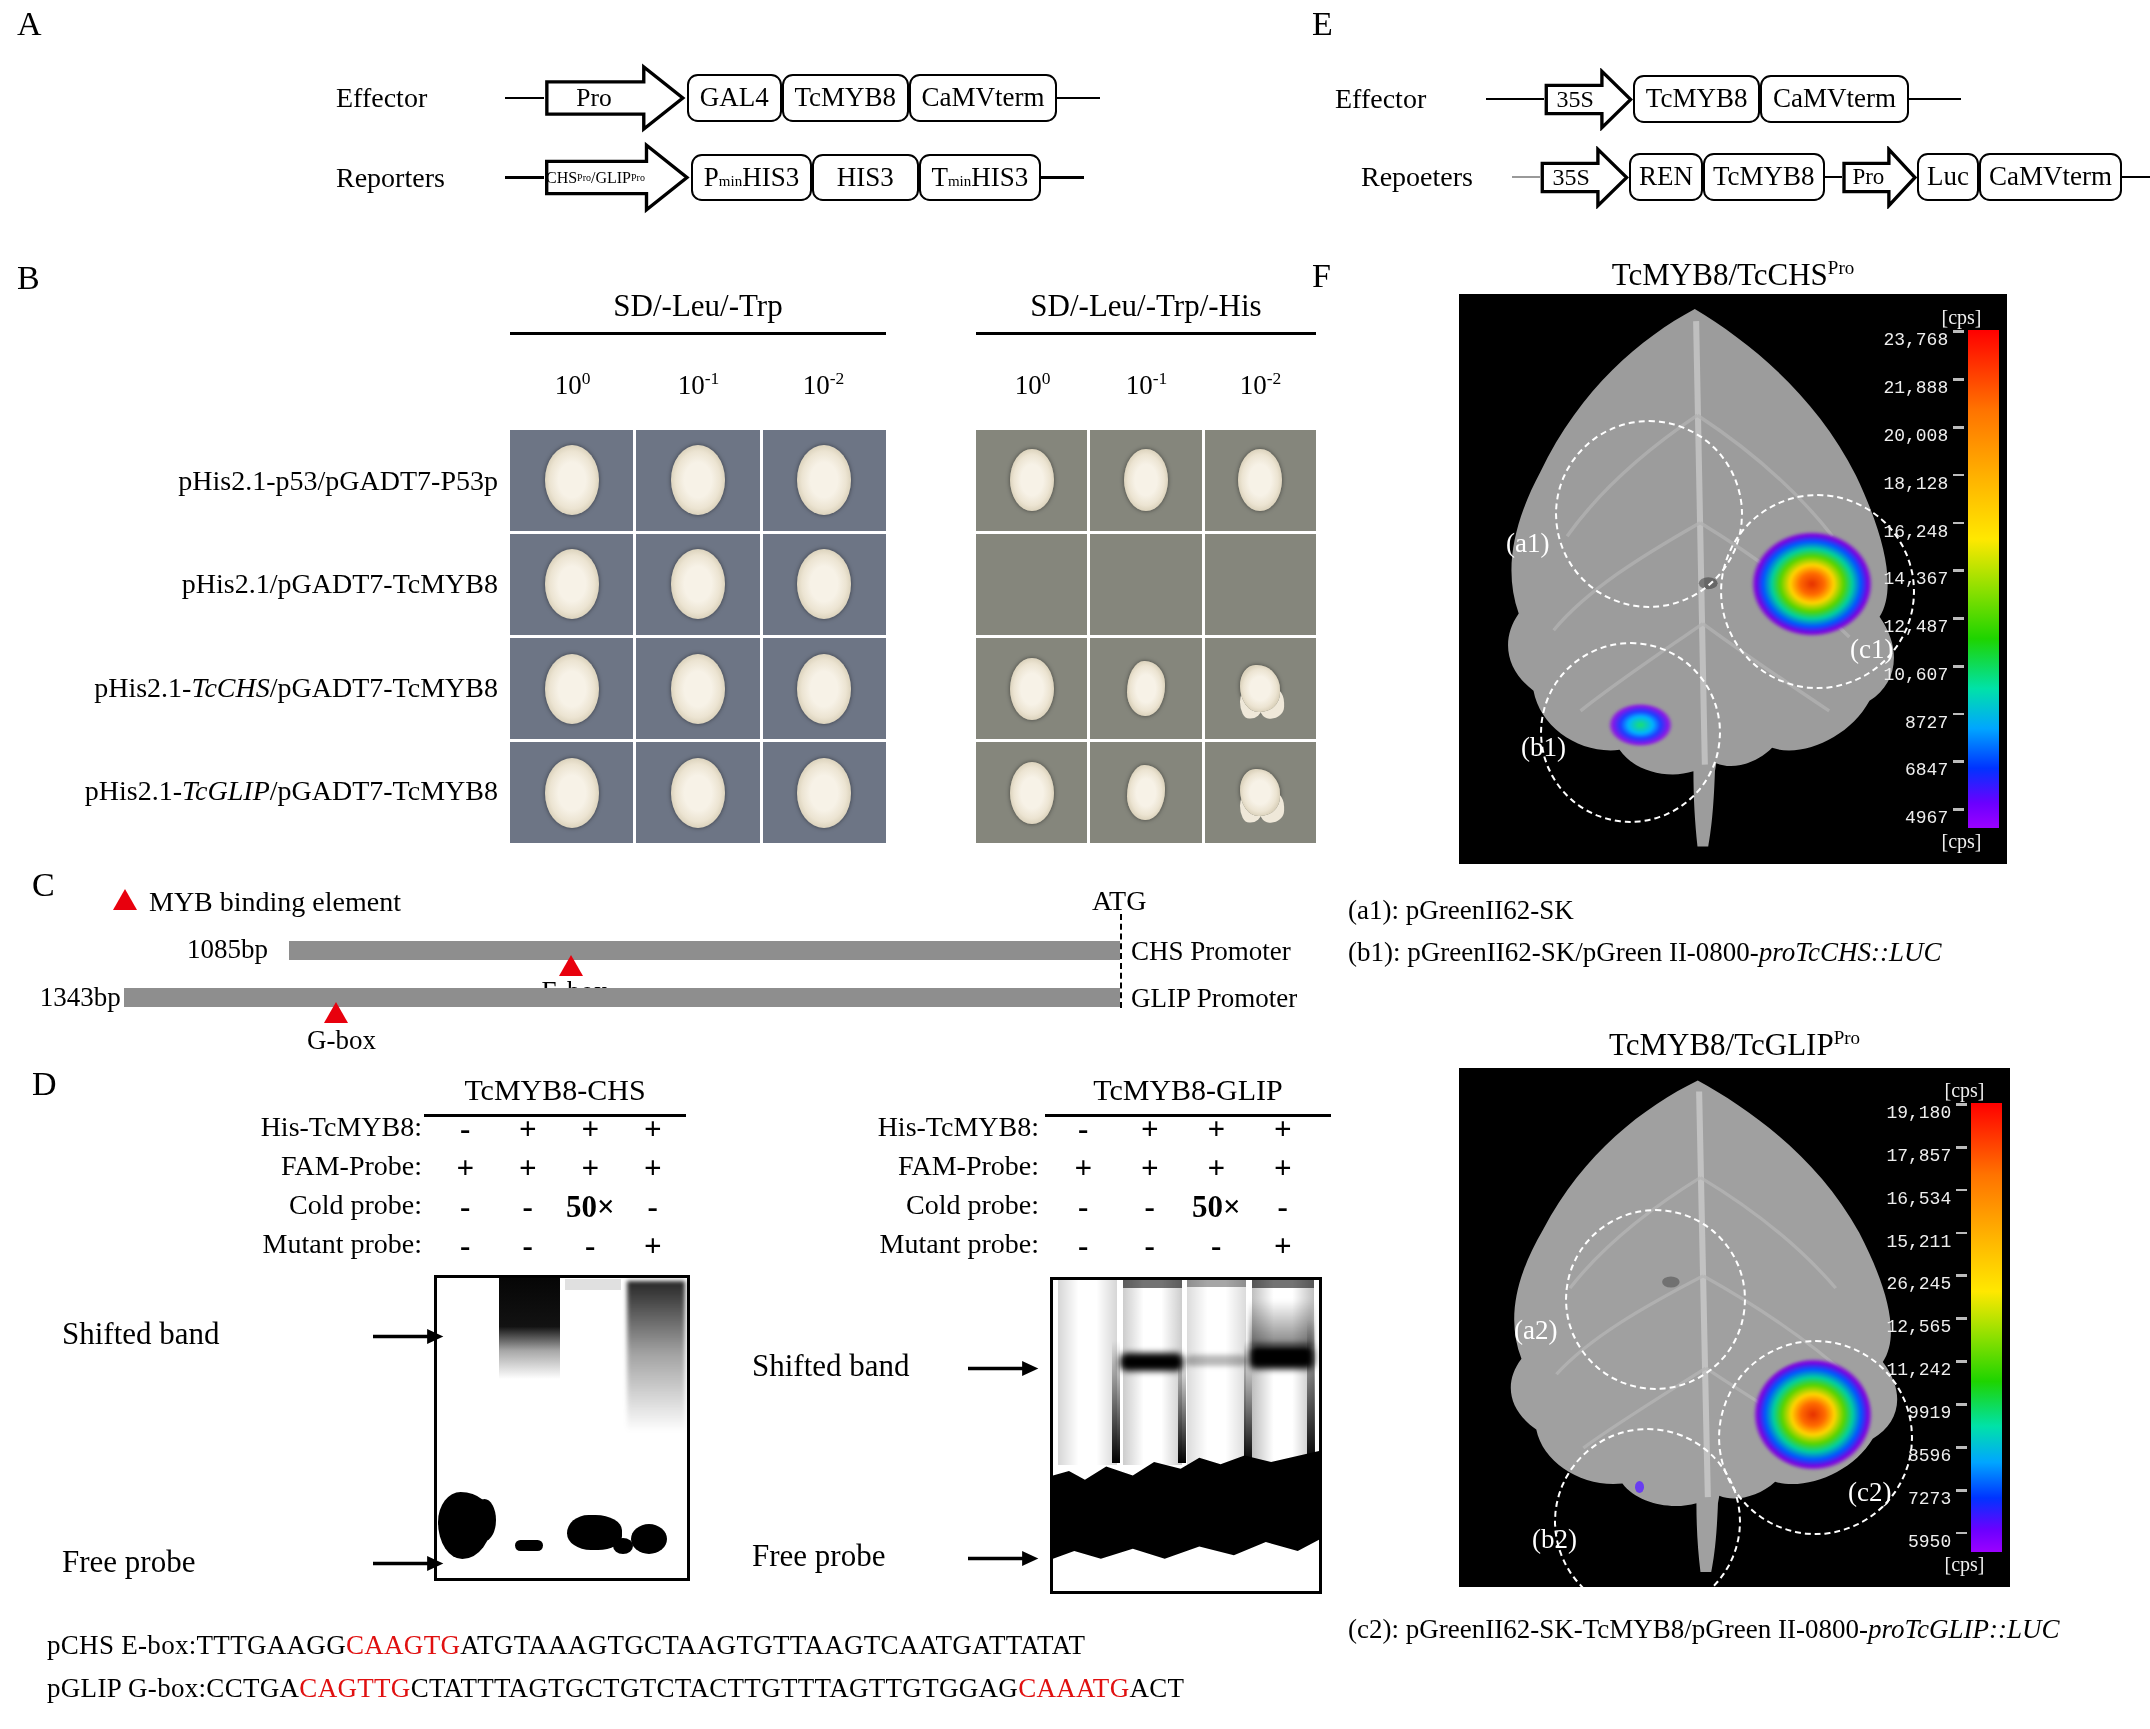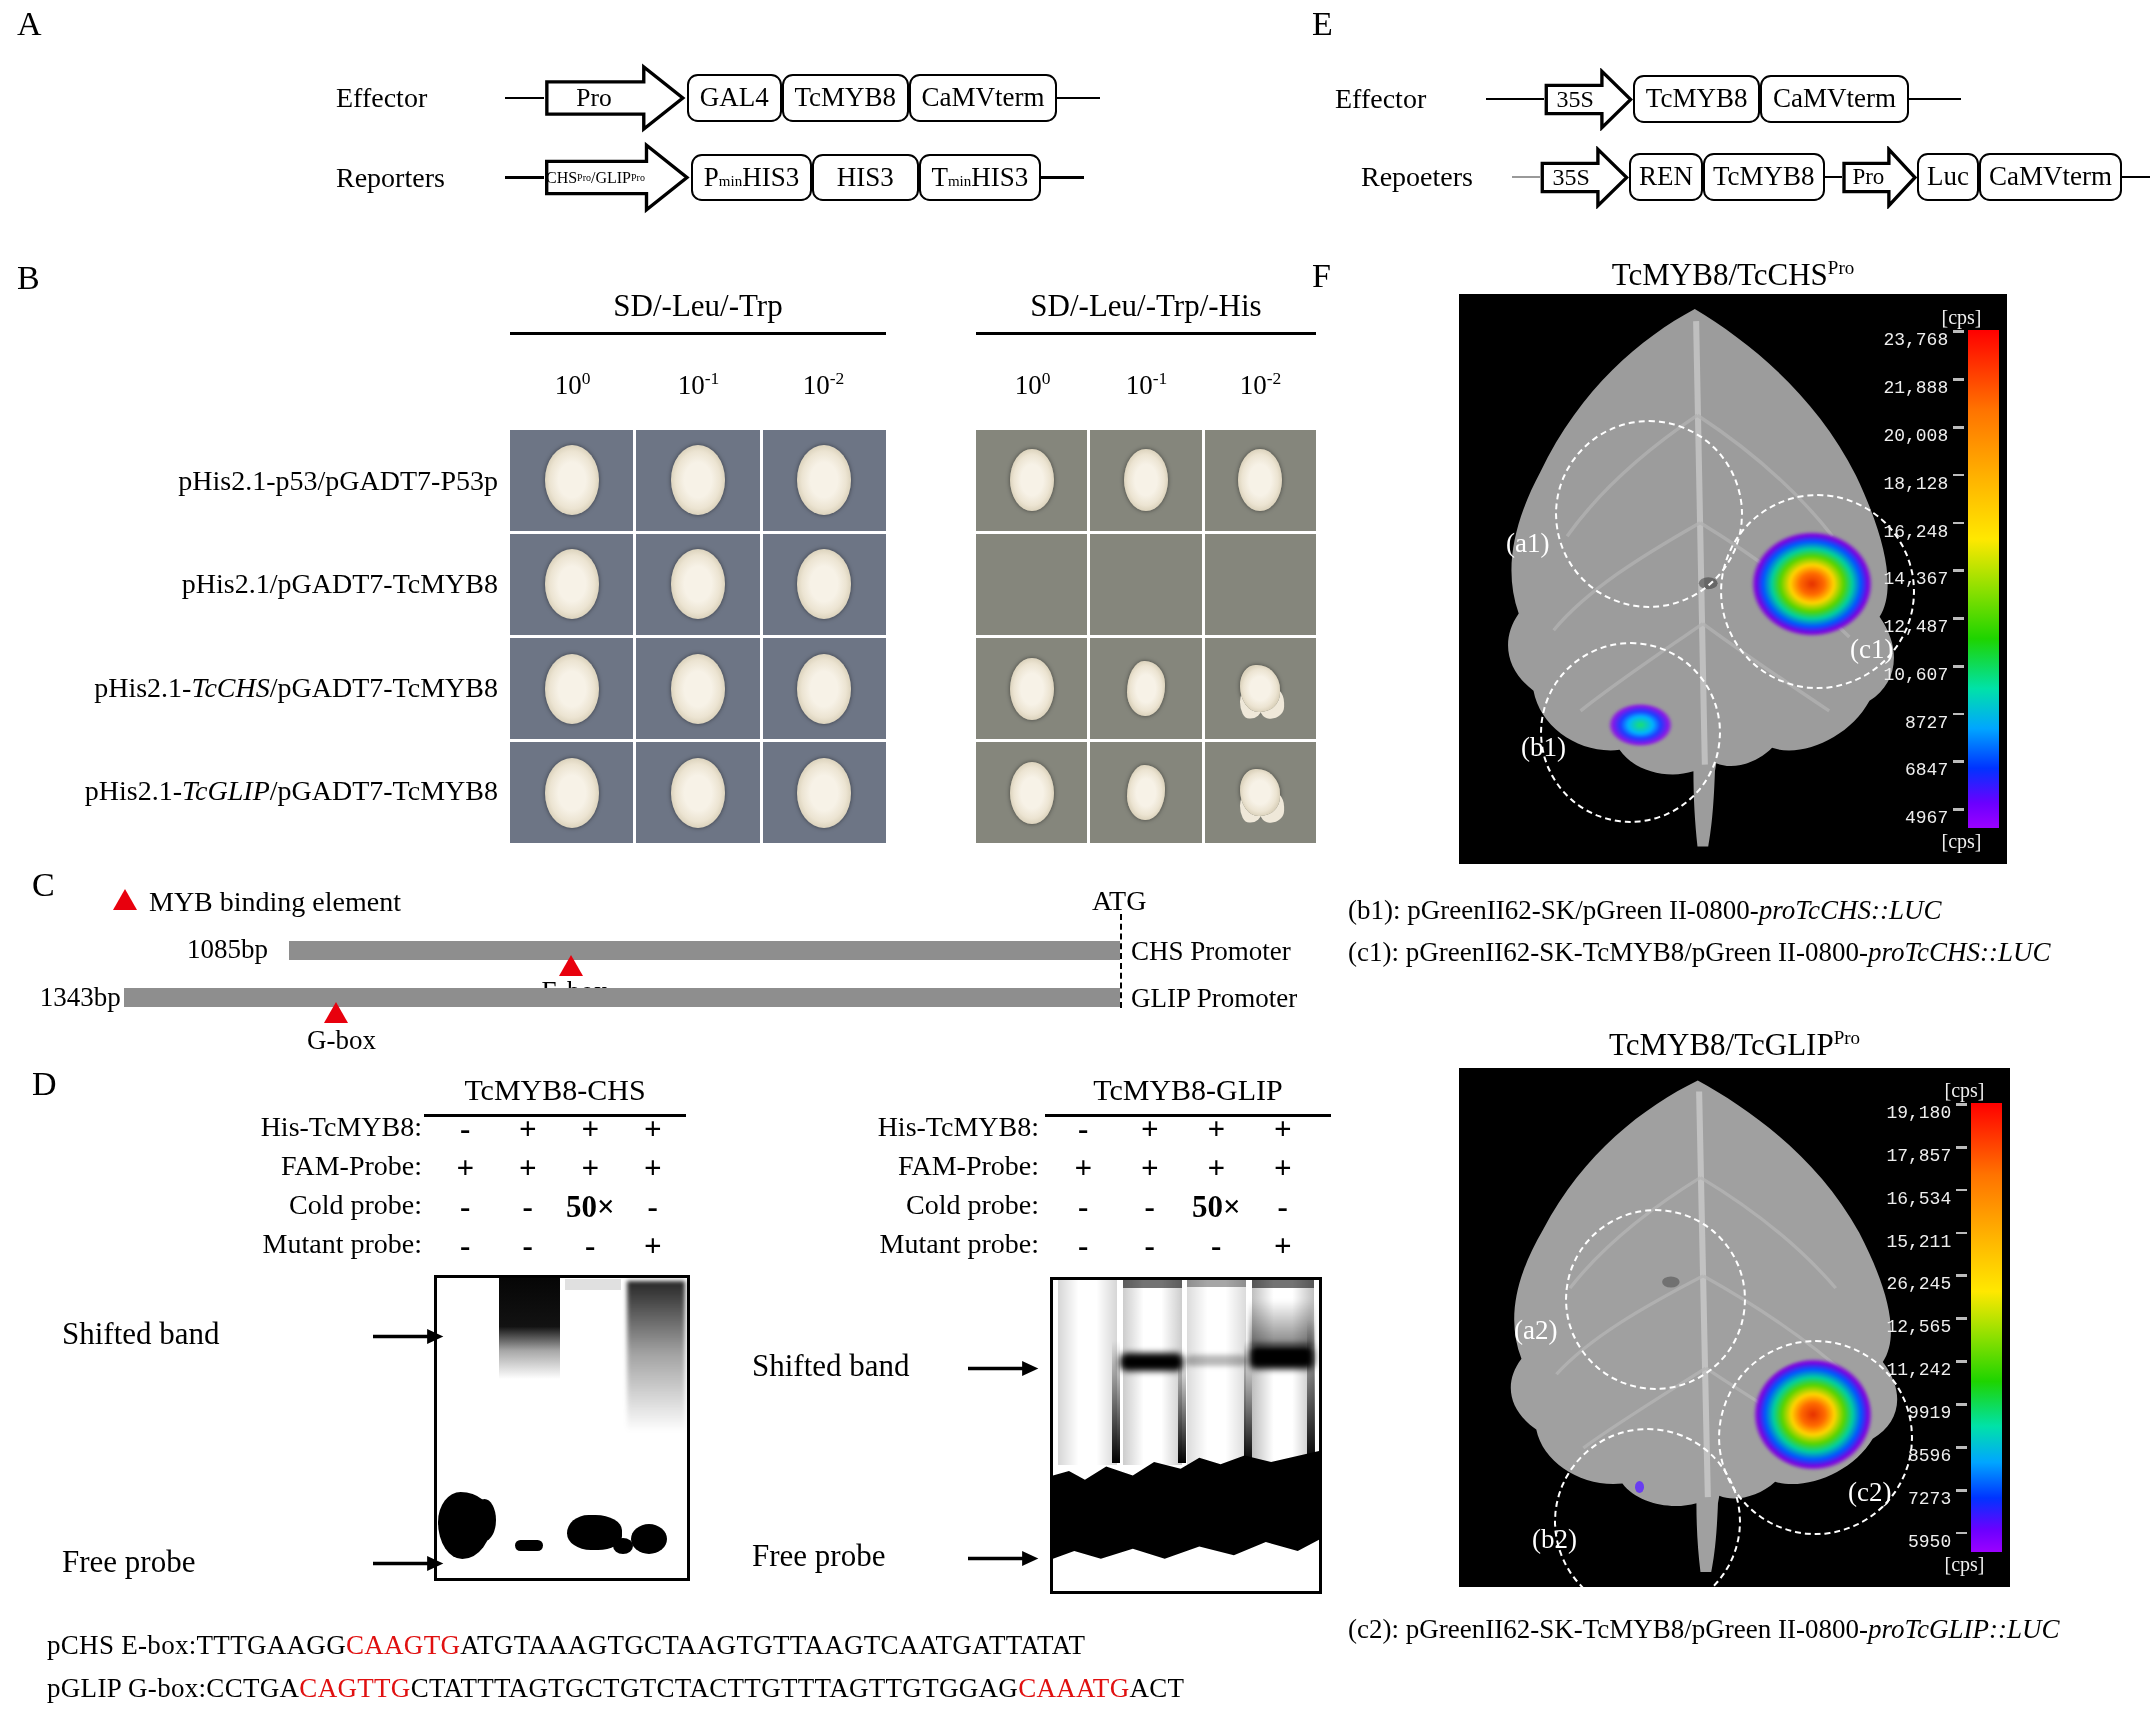--- a/index.html
+++ b/index.html
@@ -448,22 +448,22 @@
             <span class="tl">4967</span>
             <span class="tm"></span>
           </div>
         </div>
       <div class="scale"></div>
     </div>
     <div class="cps">[cps]</div>
   </div>
 </div>
 <div class="abs caps" style="left:1348px;top:889px">
+  <div><span>(a1): pGreenII62-SK</span><i></i></div>
   <div><span>(b1): pGreenII62-SK/pGreen II-0800-</span><i>proTcCHS::LUC</i></div>
-  <div><span>(c1): pGreenII62-SK-TcMYB8/pGreen II-0800-</span><i>proTcCHS::LUC</i></div>
 </div>
 
 <div class="abs ftitle" style="left:1459px;top:1027px;width:551px"><span>TcMYB8/TcGLIP</span><sup>Pro</sup></div>
 <div class="abs fbox" style="left:1459px;top:1068px;width:551px;height:519px">
   <svg class="abs" style="left:10px;top:5.4px" width="471" height="504" viewBox="0 0 700 820" preserveAspectRatio="none">
     <path d="M340 12 C420 60 520 140 580 260 C625 355 640 430 615 470 C650 520 640 570 600 595 C570 650 500 680 455 665 C430 690 395 698 372 688 L370 700 C368 760 364 790 360 812 L344 812 C340 775 338 740 338 700 C300 712 250 700 228 668 C170 675 110 635 100 580 C60 550 50 505 78 465 C55 400 70 330 110 255 C170 130 260 55 340 12 Z" fill="#a0a0a0"></path>
     <path d="M342 30 C345 200 350 450 355 690" stroke="#c2c2c2" stroke-width="9" fill="none"></path>
     <g stroke="#b5b5b5" stroke-width="5" fill="none" opacity=".8">
       <path d="M344 170 C420 220 490 280 545 350"></path>
         <path d="M344 170 C270 220 200 280 150 350"></path>

